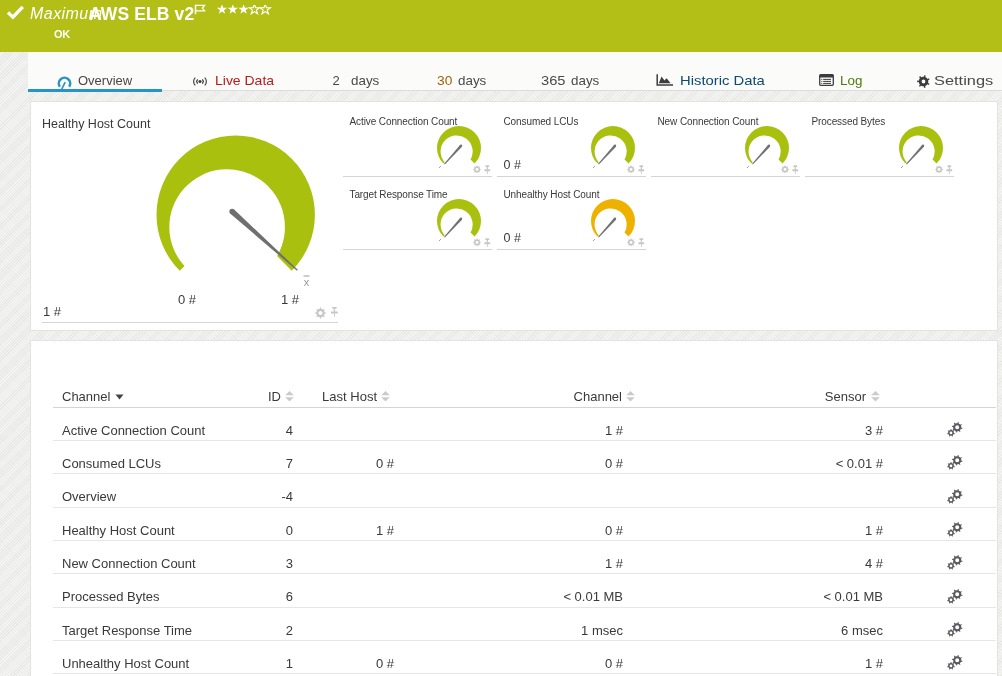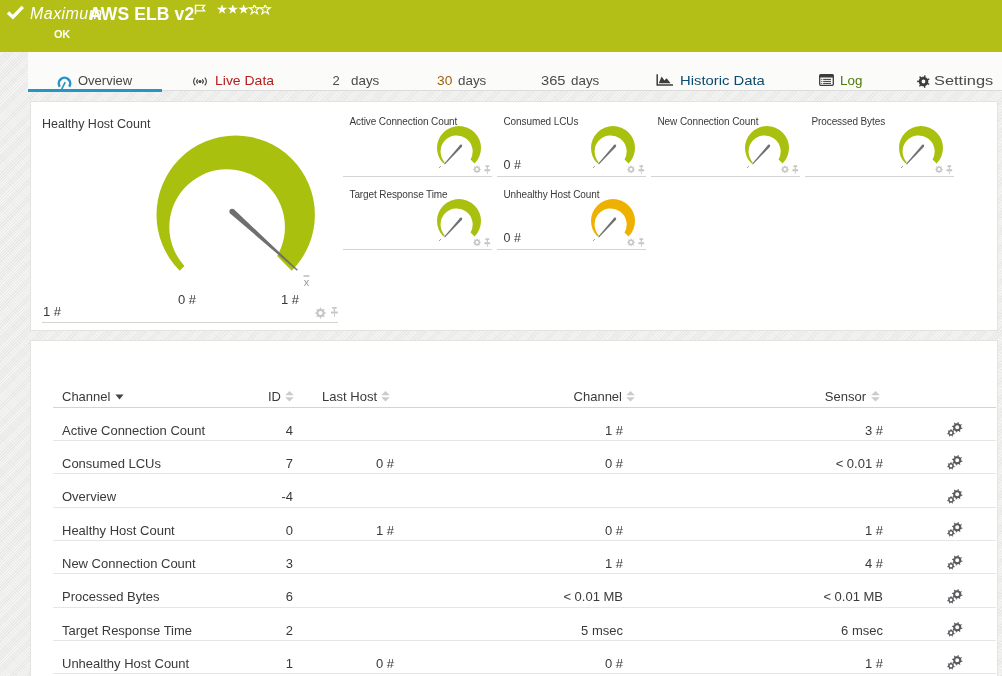--- a/index.html
+++ b/index.html
@@ -295,21 +295,21 @@
 <div class="abs t13 right" style="left:250px;top:589.1px;width:43px">6</div>
 <div class="abs t13 right" style="left:500px;top:589.1px;width:123px">&lt; 0.01 MB</div>
 <div class="abs t13 right" style="left:760px;top:589.1px;width:123px">&lt; 0.01 MB</div>
 <svg style="position:absolute;left:947px;top:588.65px" width="16" height="16" viewBox="0 0 16 16">
 <path d="M10.54,1.21 L10.76,0.03 L11.83,0.26 L11.55,1.43 L11.70,1.48 L12.52,1.92 L13.23,2.53 L13.33,2.65 L14.32,1.97 L14.92,2.89 L13.89,3.52 L13.96,3.66 L14.23,4.55 L14.30,5.48 L14.29,5.64 L15.47,5.86 L15.24,6.93 L14.07,6.65 L14.02,6.80 L13.58,7.62 L12.97,8.33 L12.85,8.43 L13.53,9.42 L12.61,10.02 L11.98,8.99 L11.84,9.06 L10.95,9.33 L10.02,9.40 L9.86,9.39 L9.64,10.57 L8.57,10.34 L8.85,9.17 L8.70,9.12 L7.88,8.68 L7.17,8.07 L7.07,7.95 L6.08,8.63 L5.48,7.71 L6.51,7.08 L6.44,6.94 L6.17,6.05 L6.10,5.12 L6.11,4.96 L4.93,4.74 L5.16,3.67 L6.33,3.95 L6.38,3.80 L6.82,2.98 L7.43,2.27 L7.55,2.17 L6.87,1.18 L7.79,0.58 L8.42,1.61 L8.56,1.54 L9.45,1.27 L10.38,1.20 Z M 12.20 5.30 A 2.0 2.0 0 1 0 8.20 5.30 A 2.0 2.0 0 1 0 12.20 5.30 Z" fill="#5a5a5e" fill-rule="evenodd"></path>
     <path d="M3.58,8.03 L3.54,7.03 L4.46,7.03 L4.42,8.03 L4.54,8.05 L5.26,8.29 L5.89,8.70 L5.98,8.78 L6.74,8.13 L7.31,8.84 L6.50,9.44 L6.57,9.55 L6.83,10.25 L6.90,11.00 L6.89,11.13 L7.88,11.31 L7.67,12.21 L6.70,11.95 L6.66,12.06 L6.27,12.71 L5.73,13.23 L5.62,13.30 L6.09,14.19 L5.27,14.59 L4.87,13.67 L4.75,13.70 L4.00,13.80 L3.25,13.70 L3.13,13.67 L2.73,14.59 L1.91,14.19 L2.38,13.30 L2.27,13.23 L1.73,12.71 L1.34,12.06 L1.30,11.95 L0.33,12.21 L0.12,11.31 L1.11,11.13 L1.10,11.00 L1.17,10.25 L1.43,9.55 L1.50,9.44 L0.69,8.84 L1.26,8.13 L2.02,8.78 L2.11,8.70 L2.74,8.29 L3.46,8.05 Z M 5.35 10.90 A 1.35 1.35 0 1 0 2.65 10.90 A 1.35 1.35 0 1 0 5.35 10.90 Z" fill="#5a5a5e" fill-rule="evenodd"></path>
   </svg>
 <div class="hline" style="left:53px;top:606.6px;width:943px;background:#e6e6e6"></div>
 <div class="abs t13" style="left:62px;top:622.5px">Target Response Time</div>
 <div class="abs t13 right" style="left:250px;top:622.5px;width:43px">2</div>
-<div class="abs t13 right" style="left:500px;top:622.5px;width:123px">5 msec</div>
+<div class="abs t13 right" style="left:500px;top:622.5px;width:123px">1 msec</div>
 <div class="abs t13 right" style="left:760px;top:622.5px;width:123px">6 msec</div>
 <svg style="position:absolute;left:947px;top:621.98px" width="16" height="16" viewBox="0 0 16 16">
 <path d="M10.54,1.21 L10.76,0.03 L11.83,0.26 L11.55,1.43 L11.70,1.48 L12.52,1.92 L13.23,2.53 L13.33,2.65 L14.32,1.97 L14.92,2.89 L13.89,3.52 L13.96,3.66 L14.23,4.55 L14.30,5.48 L14.29,5.64 L15.47,5.86 L15.24,6.93 L14.07,6.65 L14.02,6.80 L13.58,7.62 L12.97,8.33 L12.85,8.43 L13.53,9.42 L12.61,10.02 L11.98,8.99 L11.84,9.06 L10.95,9.33 L10.02,9.40 L9.86,9.39 L9.64,10.57 L8.57,10.34 L8.85,9.17 L8.70,9.12 L7.88,8.68 L7.17,8.07 L7.07,7.95 L6.08,8.63 L5.48,7.71 L6.51,7.08 L6.44,6.94 L6.17,6.05 L6.10,5.12 L6.11,4.96 L4.93,4.74 L5.16,3.67 L6.33,3.95 L6.38,3.80 L6.82,2.98 L7.43,2.27 L7.55,2.17 L6.87,1.18 L7.79,0.58 L8.42,1.61 L8.56,1.54 L9.45,1.27 L10.38,1.20 Z M 12.20 5.30 A 2.0 2.0 0 1 0 8.20 5.30 A 2.0 2.0 0 1 0 12.20 5.30 Z" fill="#5a5a5e" fill-rule="evenodd"></path>
     <path d="M3.58,8.03 L3.54,7.03 L4.46,7.03 L4.42,8.03 L4.54,8.05 L5.26,8.29 L5.89,8.70 L5.98,8.78 L6.74,8.13 L7.31,8.84 L6.50,9.44 L6.57,9.55 L6.83,10.25 L6.90,11.00 L6.89,11.13 L7.88,11.31 L7.67,12.21 L6.70,11.95 L6.66,12.06 L6.27,12.71 L5.73,13.23 L5.62,13.30 L6.09,14.19 L5.27,14.59 L4.87,13.67 L4.75,13.70 L4.00,13.80 L3.25,13.70 L3.13,13.67 L2.73,14.59 L1.91,14.19 L2.38,13.30 L2.27,13.23 L1.73,12.71 L1.34,12.06 L1.30,11.95 L0.33,12.21 L0.12,11.31 L1.11,11.13 L1.10,11.00 L1.17,10.25 L1.43,9.55 L1.50,9.44 L0.69,8.84 L1.26,8.13 L2.02,8.78 L2.11,8.70 L2.74,8.29 L3.46,8.05 Z M 5.35 10.90 A 1.35 1.35 0 1 0 2.65 10.90 A 1.35 1.35 0 1 0 5.35 10.90 Z" fill="#5a5a5e" fill-rule="evenodd"></path>
   </svg>
 <div class="hline" style="left:53px;top:640.0px;width:943px;background:#e6e6e6"></div>
 <div class="abs t13" style="left:62px;top:655.8px">Unhealthy Host Count</div>
 <div class="abs t13 right" style="left:250px;top:655.8px;width:43px">1</div>
 <div class="abs t13 right" style="left:300px;top:655.8px;width:94px">0 #</div>
 <div class="abs t13 right" style="left:500px;top:655.8px;width:123px">0 #</div>

